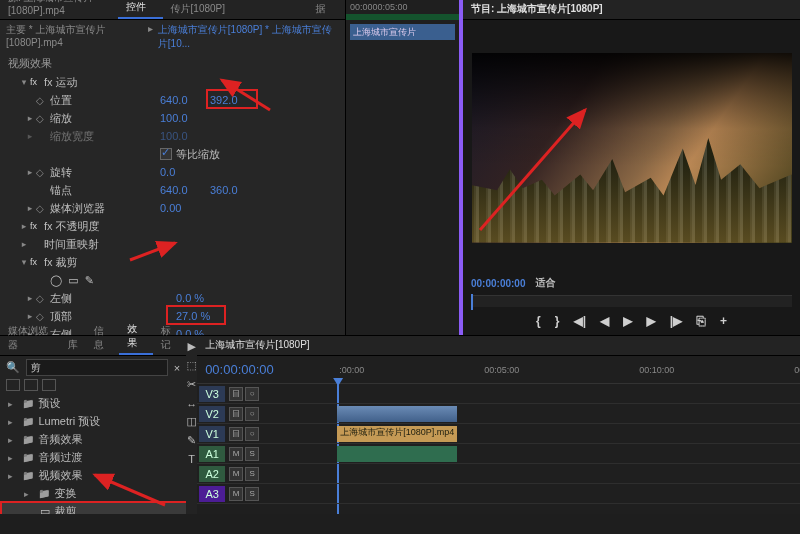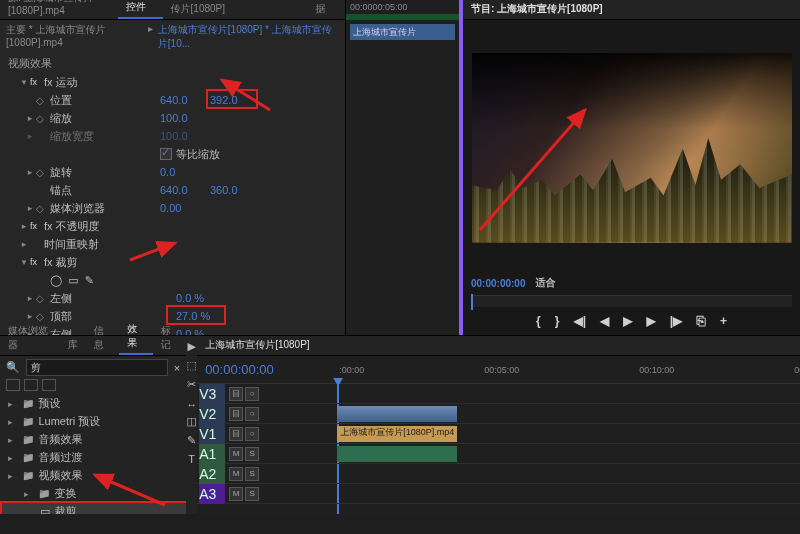--- a/index.html
+++ b/index.html
@@ -70,21 +70,21 @@
   .gap { width:45px; background:#1d1d1d; }
 
   .timeline { flex:1; background:#1f1f1f; display:flex; flex-direction:column; }
   .tl-head { height:28px; display:flex; align-items:center; border-bottom:1px solid #333; }
   .tl-tc { color:#4a7fd8; font-size:13px; padding-left:8px; width:140px; }
   .tl-ruler { flex:1; display:flex; font-size:9px; color:#888; gap:120px; padding-left:2px; }
   .tl-body { flex:1; display:flex; }
   .tl-tools { width:20px; background:#232323; display:flex; flex-direction:column; align-items:center; padding-top:4px; gap:6px; font-size:11px; color:#bbb; }
   .tl-tracks { width:140px; }
   .trk { height:20px; display:flex; align-items:center; border-bottom:1px solid #2e2e2e; }
-  .trk .name { width:26px; background:#2c3a55; color:#cfd; font-size:14px; padding:2px 0; margin-left:2px; }
+  .trk .name { width:26px; background:#2c3a55; color:#cfd; font-size:11px; text-align:center; padding:2px 0; margin-left:2px; }
   .trk .btns { display:flex; gap:2px; margin-left:4px; }
   .trk .btns span { width:14px; height:14px; background:#333; border:1px solid #555; font-size:8px; color:#aaa; display:flex; align-items:center; justify-content:center; }
   .tl-lanes { flex:1; position:relative; }
   .lane { height:20px; border-bottom:1px solid #2e2e2e; position:relative; }
   .clip-v { position:absolute; left:0; top:2px; height:16px; width:120px; background:linear-gradient(#6a8bb5,#41608a); }
   .clip-v2 { position:absolute; left:0; top:2px; height:16px; width:120px; background:#c59a55; color:#221; font-size:9px; padding-left:3px; overflow:hidden; }
   .clip-a { position:absolute; left:0; top:2px; height:16px; width:120px; background:#2f6d4f; }
   .playhead { position:absolute; left:0; top:0; bottom:0; width:2px; background:#4a7fd8; }
   .playhead:before { content:""; position:absolute; top:-6px; left:-4px; width:10px; height:8px; background:#4a7fd8; clip-path:polygon(0 0,100% 0,50% 100%); }
 

